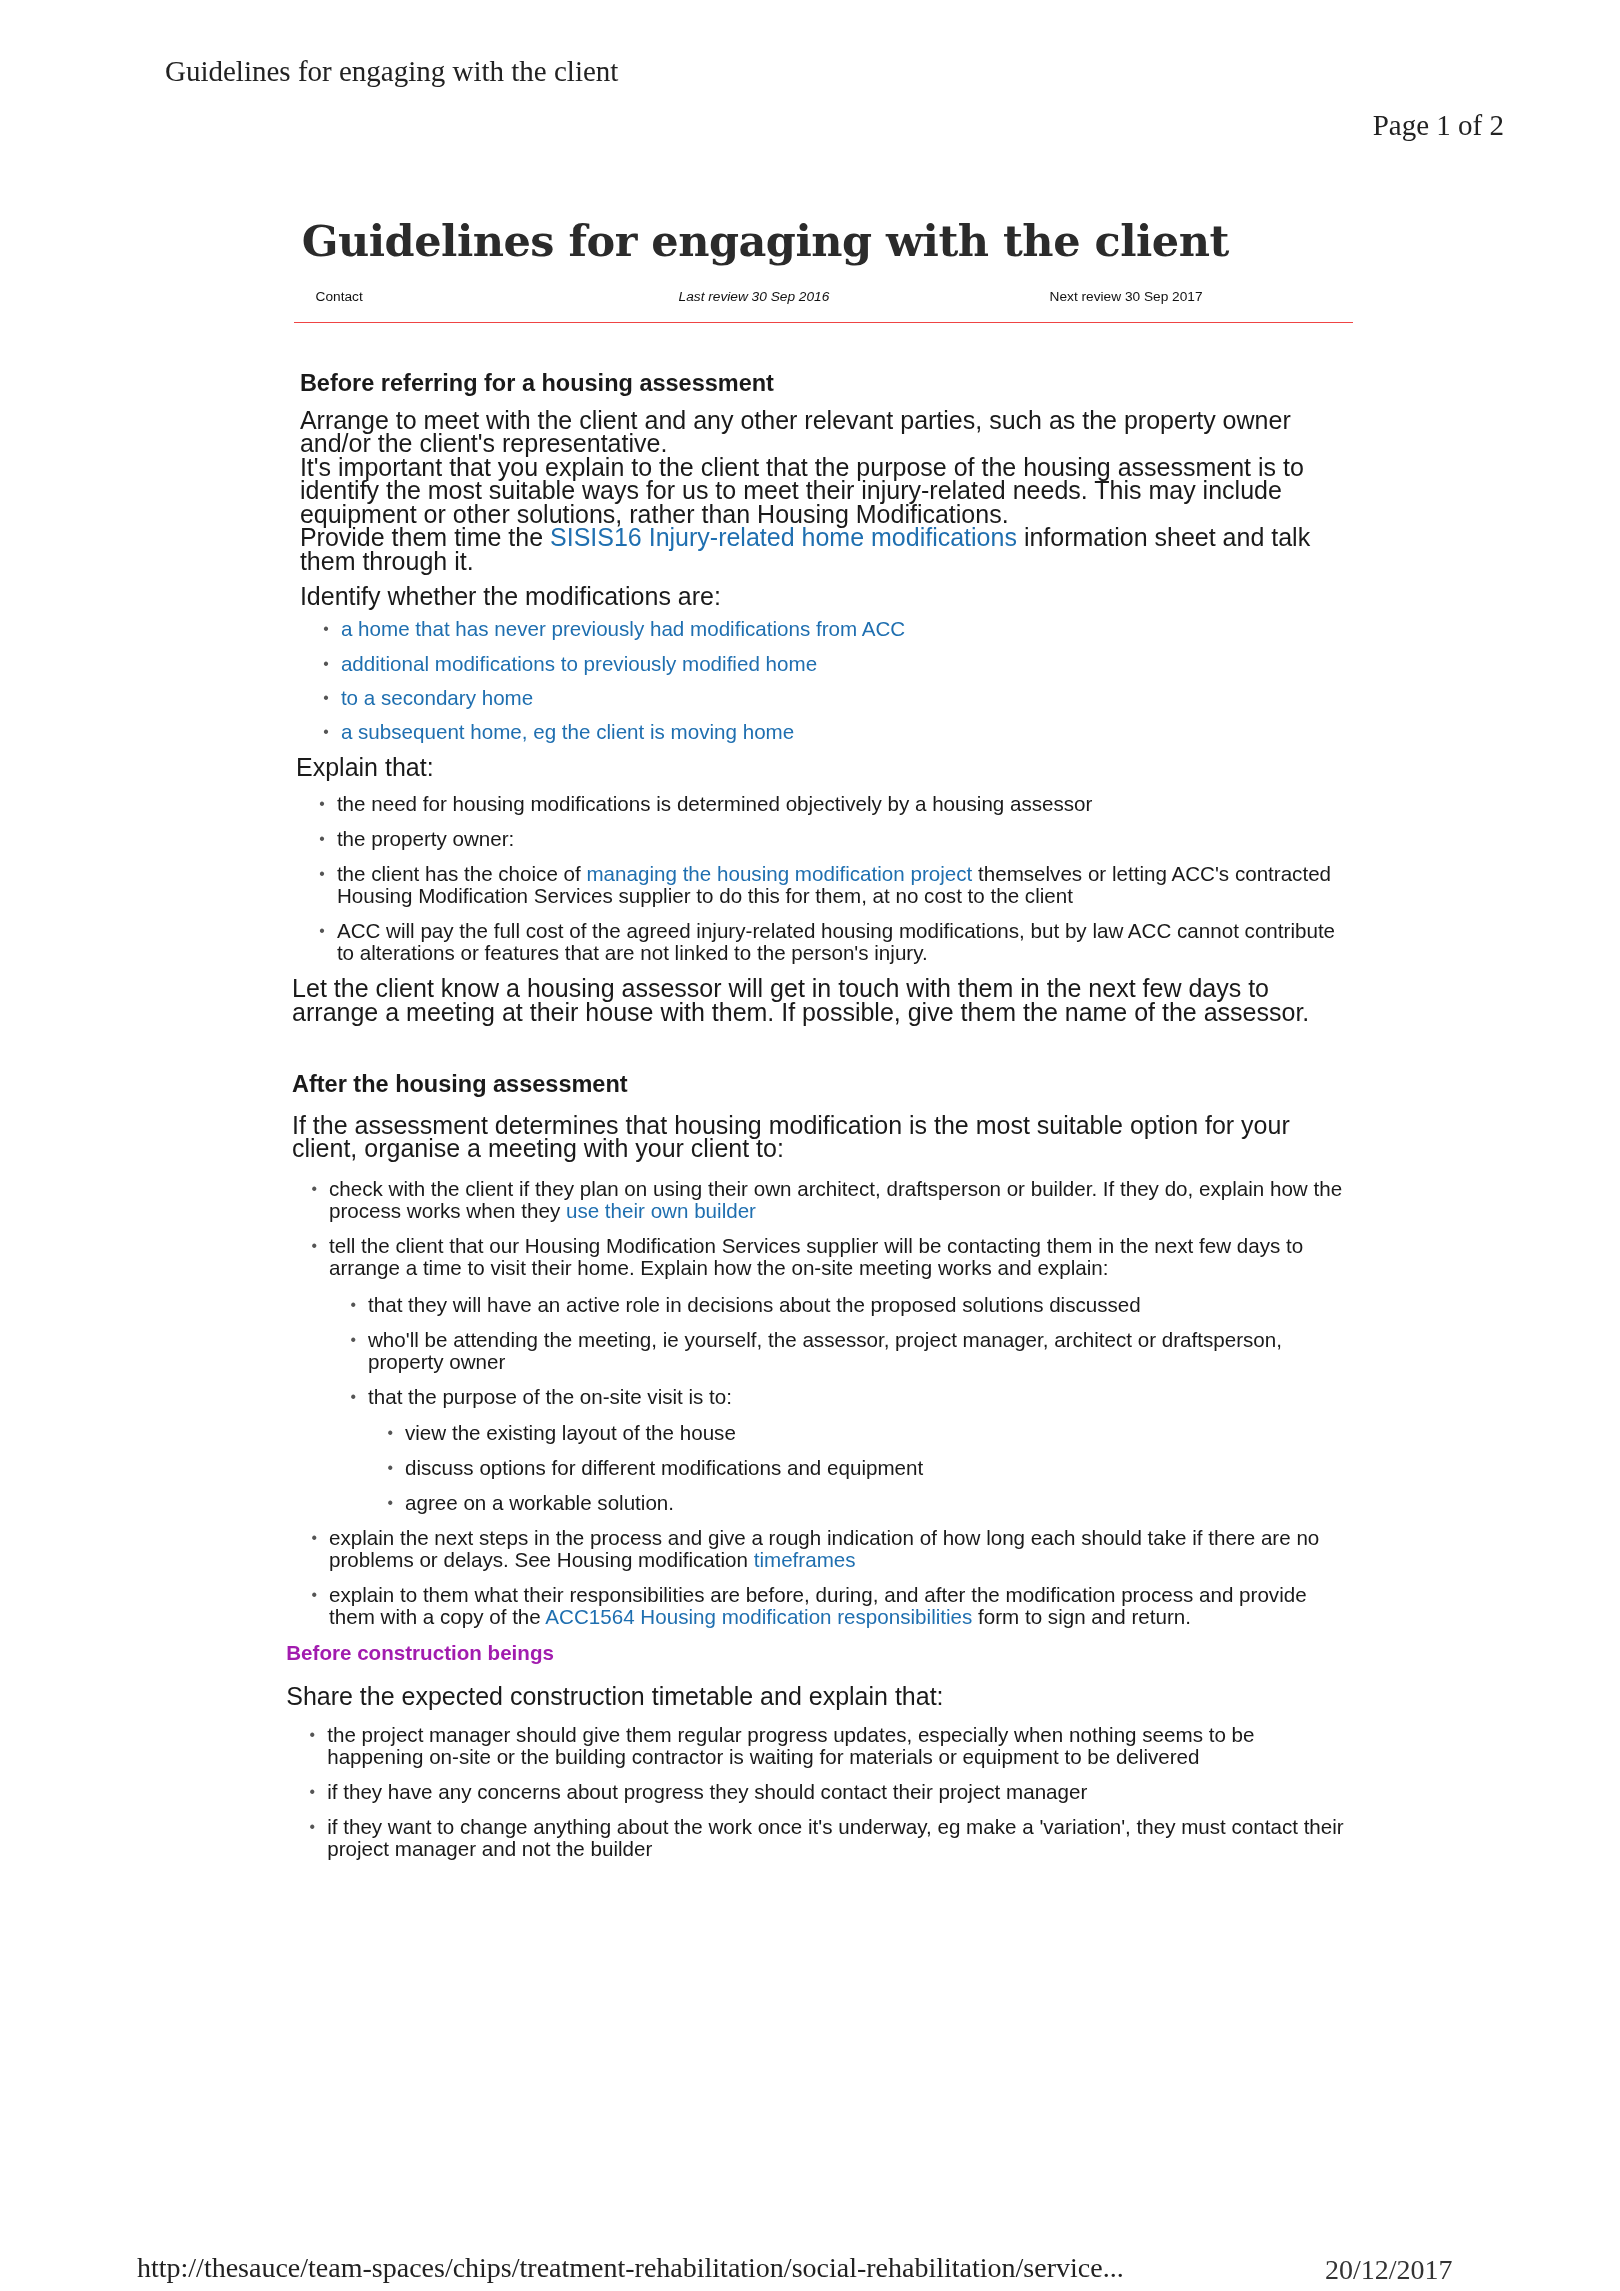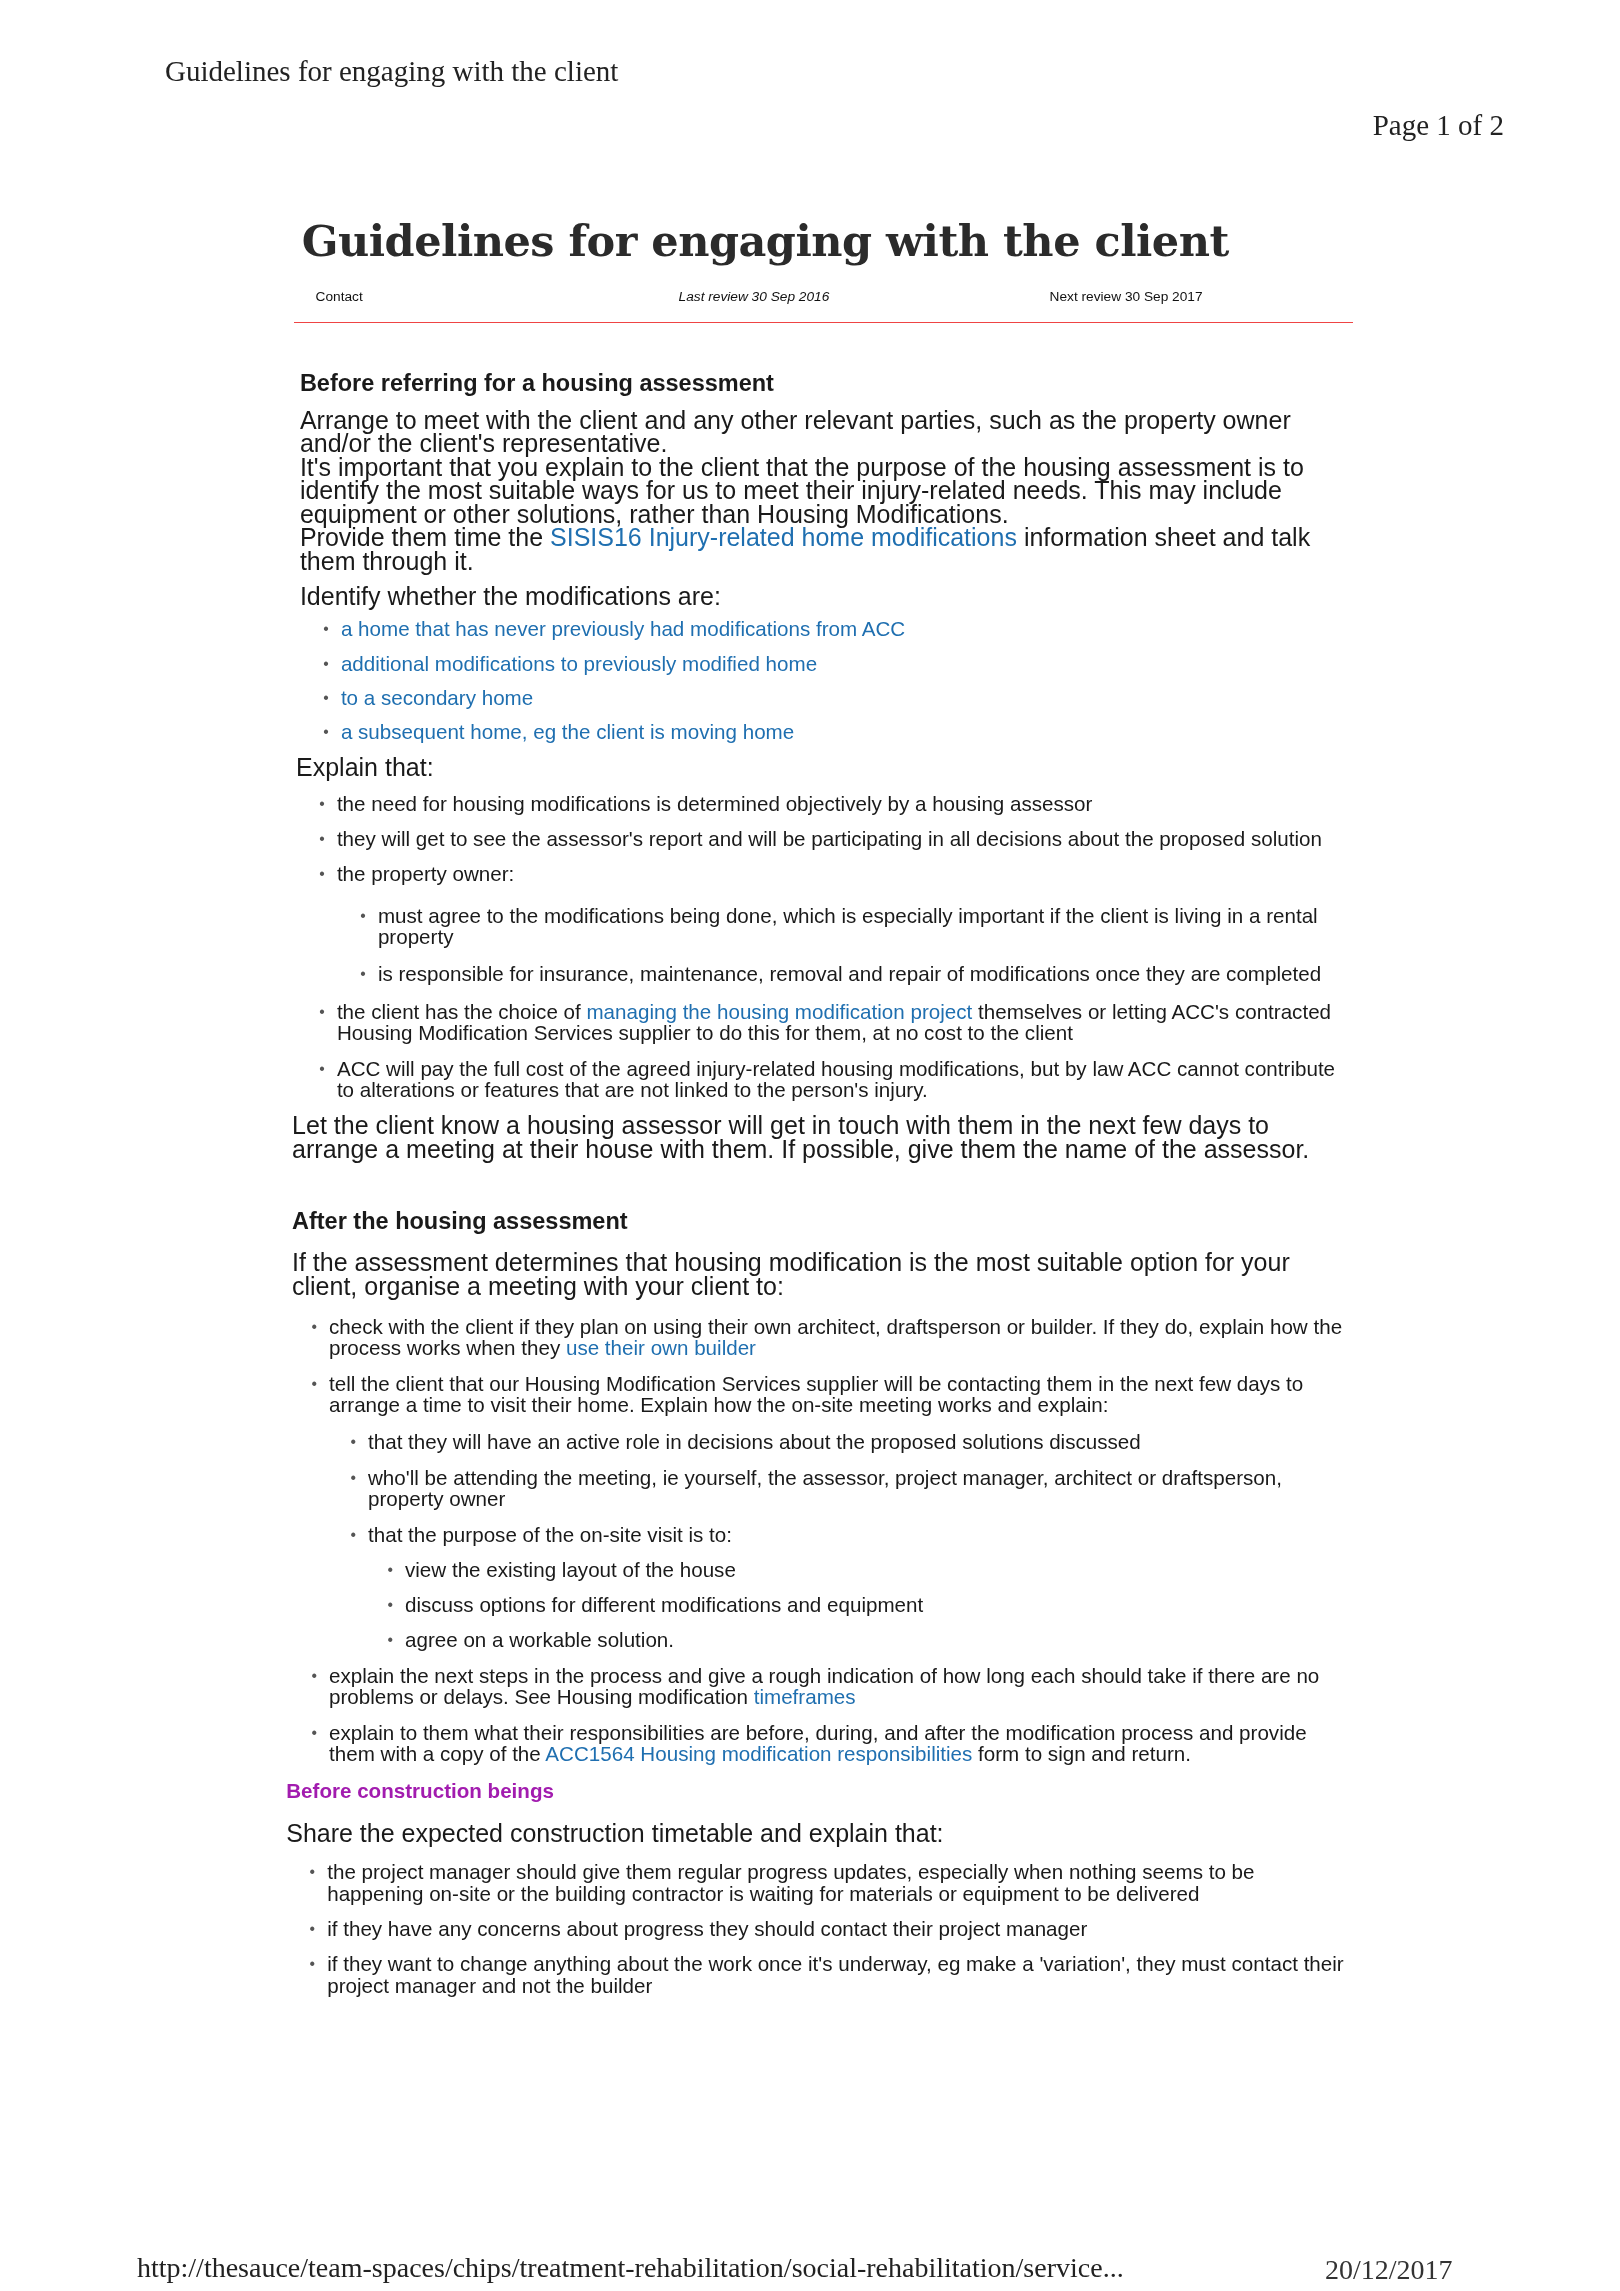--- a/index.html
+++ b/index.html
@@ -99,27 +99,22 @@
     <p class="mods-label">Identify whether the modifications are:</p>
     <ul class="mods-list">
       <li><a class="link">a home that has never previously had modifications from ACC</a></li>
       <li><a class="link">additional modifications to previously modified home</a></li>
       <li><a class="link">to a secondary home</a></li>
       <li><a class="link">a subsequent home, eg the client is moving home</a></li>
     </ul>
     <p class="explain-label">Explain that:</p>
     <ul class="explain-list">
       <li>the need for housing modifications is determined objectively by a housing assessor</li>
-      <li>they will get to see the assessor's report and will be participating in all decisions about the proposed solution</li>
       <li>
         <span>the property owner:</span>
-        <ul class="nested">
-          <li>must agree to the modifications being done, which is especially important if the client is living in a rental property</li>
-          <li>is responsible for insurance, maintenance, removal and repair of modifications once they are completed</li>
-        </ul>
       </li>
       <li>
         <span>the client has the choice of </span><a class="link">managing the housing modification project</a><span> themselves or letting ACC's contracted Housing Modification Services supplier to do this for them, at no cost to the client</span>
       </li>
       <li>ACC will pay the full cost of the agreed injury-related housing modifications, but by law ACC cannot contribute to alterations or features that are not linked to the person's injury.</li>
     </ul>
     <p class="closing">Let the client know a housing assessor will get in touch with them in the next few days to arrange a meeting at their house with them. If possible, give them the name of the assessor.</p>
   </section>
 
   <section class="s2">

